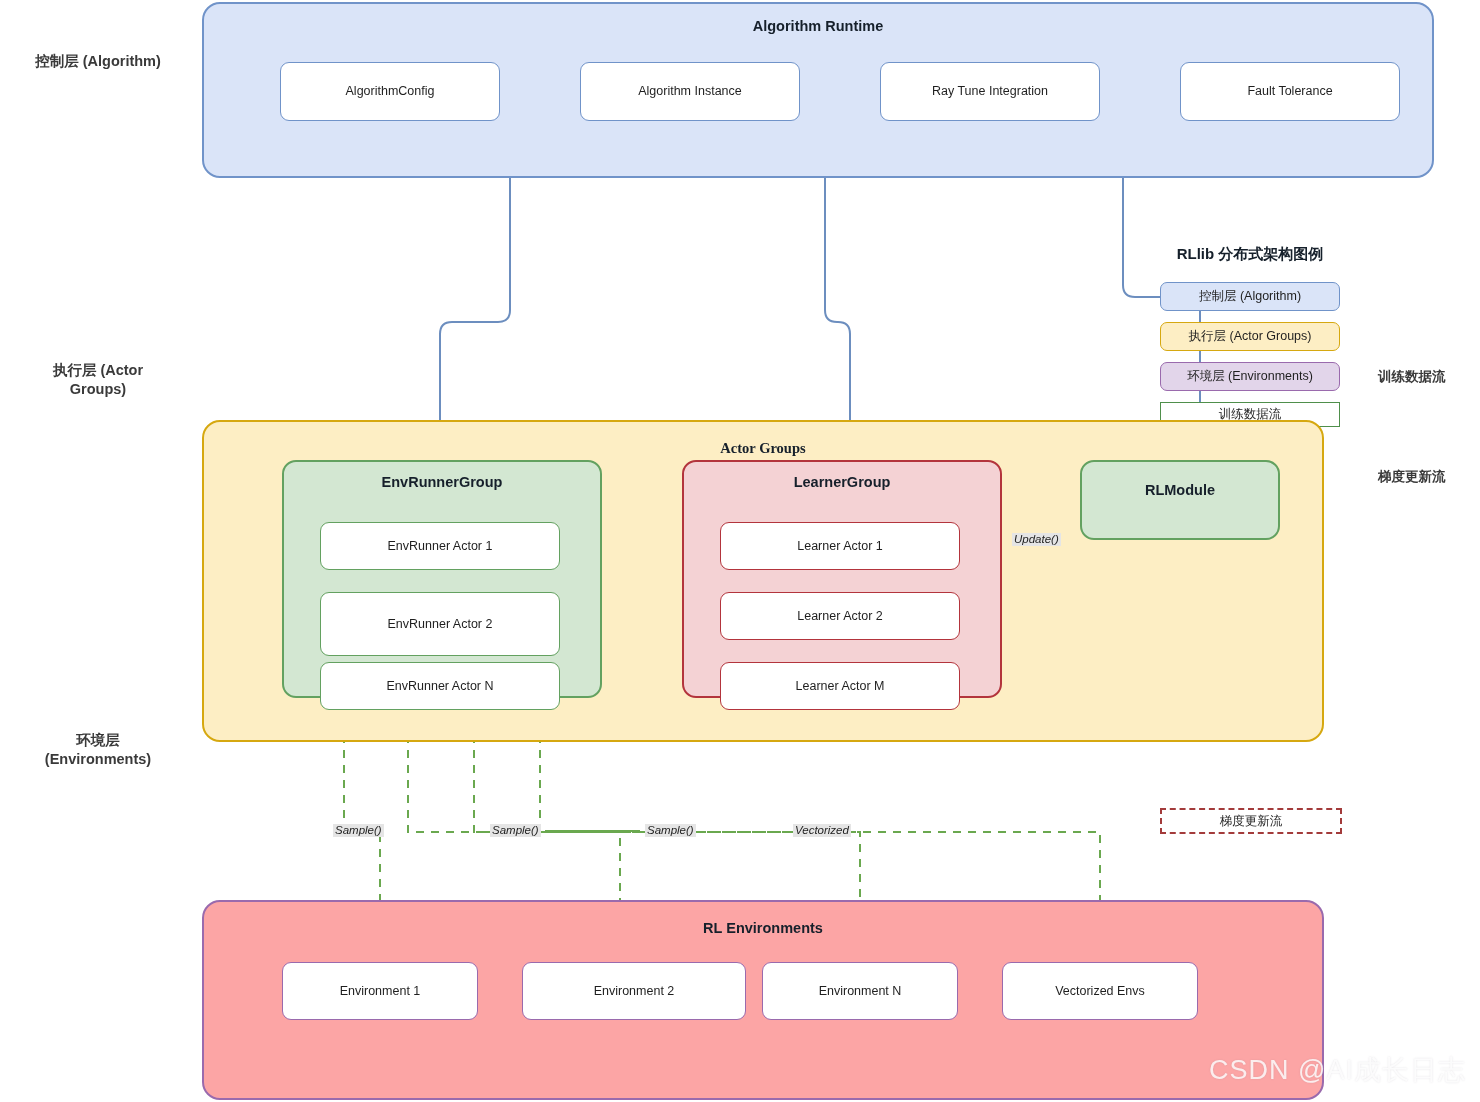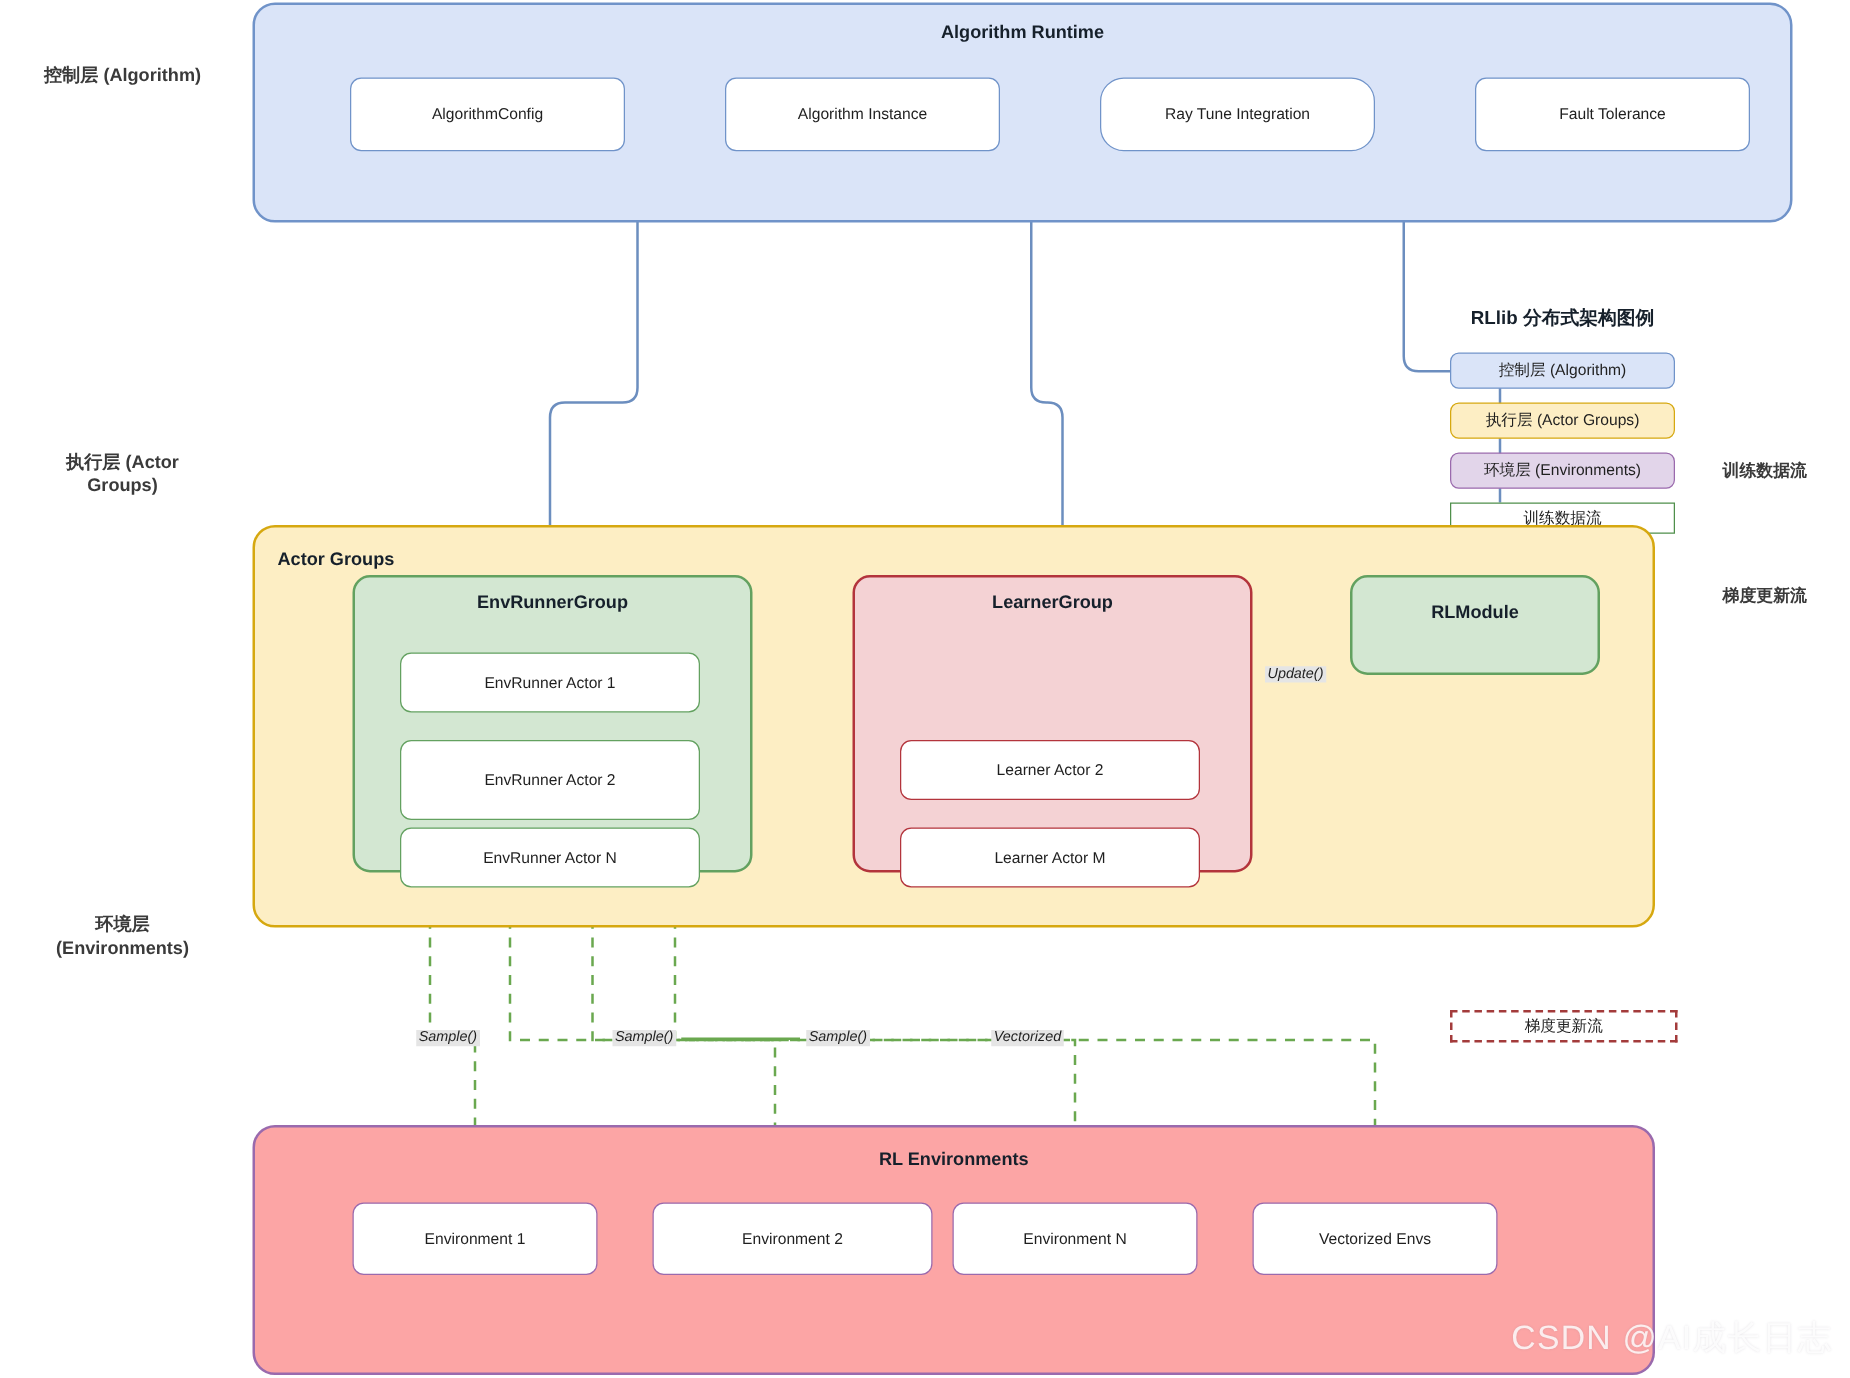--- a/index.html
+++ b/index.html
@@ -144,21 +144,21 @@
 
   <div class="abs layer layer-algo" style="left:202px;top:2px;width:1232px;height:176px;">
     <div class="layer-title">Algorithm Runtime</div>
   </div>
   <div class="node node-blue" style="left:280px;top:62px;width:220px;height:59px;">
     <span>AlgorithmConfig</span>
   </div>
   <div class="node node-blue" style="left:580px;top:62px;width:220px;height:59px;">
     <span>Algorithm Instance</span>
   </div>
-  <div class="node node-blue" style="left:880px;top:62px;width:220px;height:59px;border-radius:19px;">
+  <div class="node node-blue" style="left:880px;top:62px;width:220px;height:59px;">
     <span>Ray Tune Integration</span>
   </div>
   <div class="node node-blue" style="left:1180px;top:62px;width:220px;height:59px;">
     <span>Fault Tolerance</span>
   </div>
 
   <div class="legend-title" style="left:1150px;top:245px;width:200px;">
     <span>RLlib 分布式架构图例</span>
   </div>
   <div class="legend-chip chip-blue" style="left:1160px;top:282px;width:180px;height:29px;">
@@ -178,39 +178,42 @@
   </div>
 
   <div class="side-flow-label" style="left:1378px;top:368px;">
     <span>训练数据流</span>
   </div>
   <div class="side-flow-label" style="left:1378px;top:468px;">
     <span>梯度更新流</span>
   </div>
 
   <div class="abs layer layer-actor" style="left:202px;top:420px;width:1122px;height:322px;">
-    <div class="layer-title" style="top:18px;left:18px;right:0;text-align:left;">Actor Groups</div>
+    <div class="layer-title" style="top:18px;left:0;right:0;text-align:center;font-family:Liberation Serif, serif;">Actor Groups</div>
   </div>
 
   <div class="group group-envrunner" style="left:282px;top:460px;width:320px;height:238px;">
     <div class="group-title">EnvRunnerGroup</div>
   </div>
   <div class="node node-green" style="left:320px;top:522px;width:240px;height:48px;">
     <span>EnvRunner Actor 1</span>
   </div>
   <div class="node node-green" style="left:320px;top:592px;width:240px;height:64px;">
     <span>EnvRunner Actor 2</span>
   </div>
   <div class="node node-green" style="left:320px;top:662px;width:240px;height:48px;">
     <span>EnvRunner Actor N</span>
   </div>
 
   <div class="group group-learner" style="left:682px;top:460px;width:320px;height:238px;">
     <div class="group-title">LearnerGroup</div>
   </div>
+  <div class="node node-red" style="left:720px;top:522px;width:240px;height:48px;">
+    <span>Learner Actor 1</span>
+  </div>
   <div class="node node-red" style="left:720px;top:592px;width:240px;height:48px;">
     <span>Learner Actor 2</span>
   </div>
   <div class="node node-red" style="left:720px;top:662px;width:240px;height:48px;">
     <span>Learner Actor M</span>
   </div>
 
   <div class="group group-rlmodule" style="left:1080px;top:460px;width:200px;height:80px;">
     <div class="group-title" style="top:20px;">RLModule</div>
   </div>

